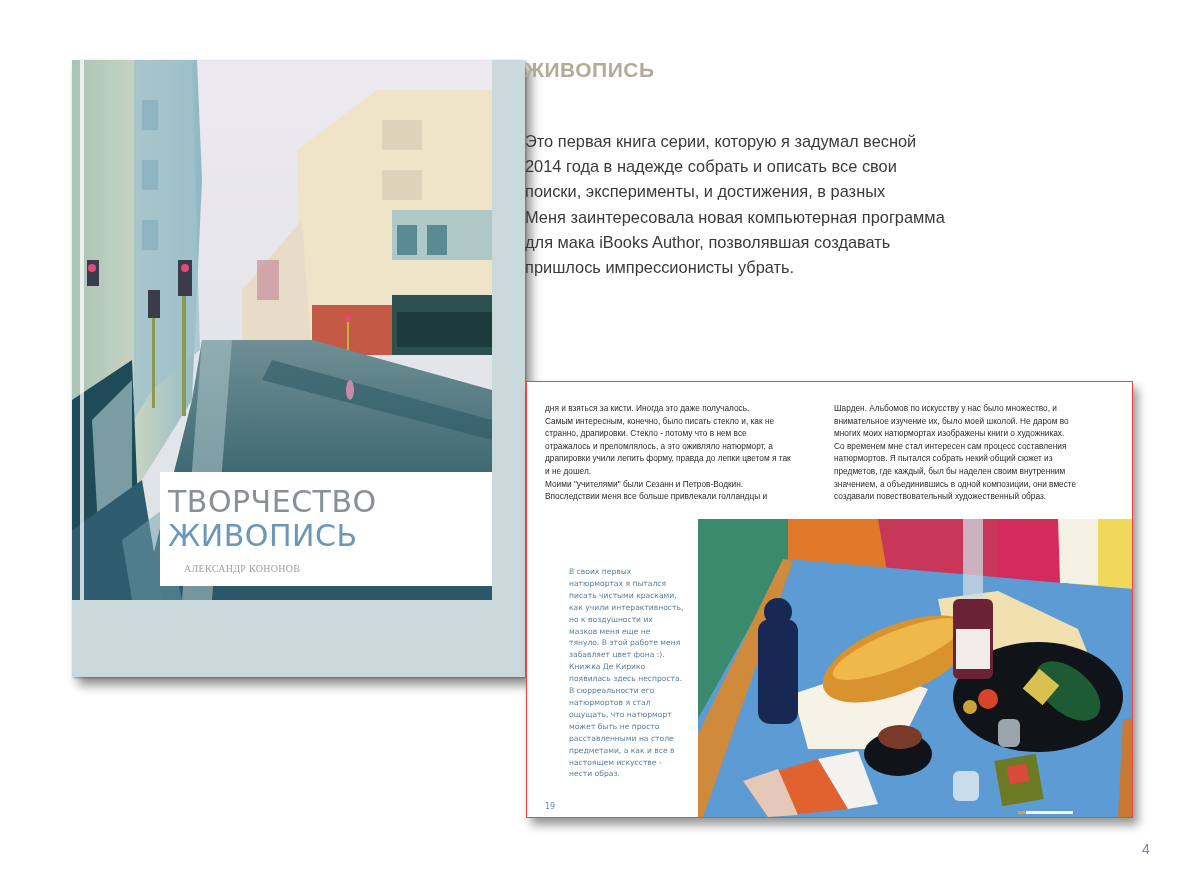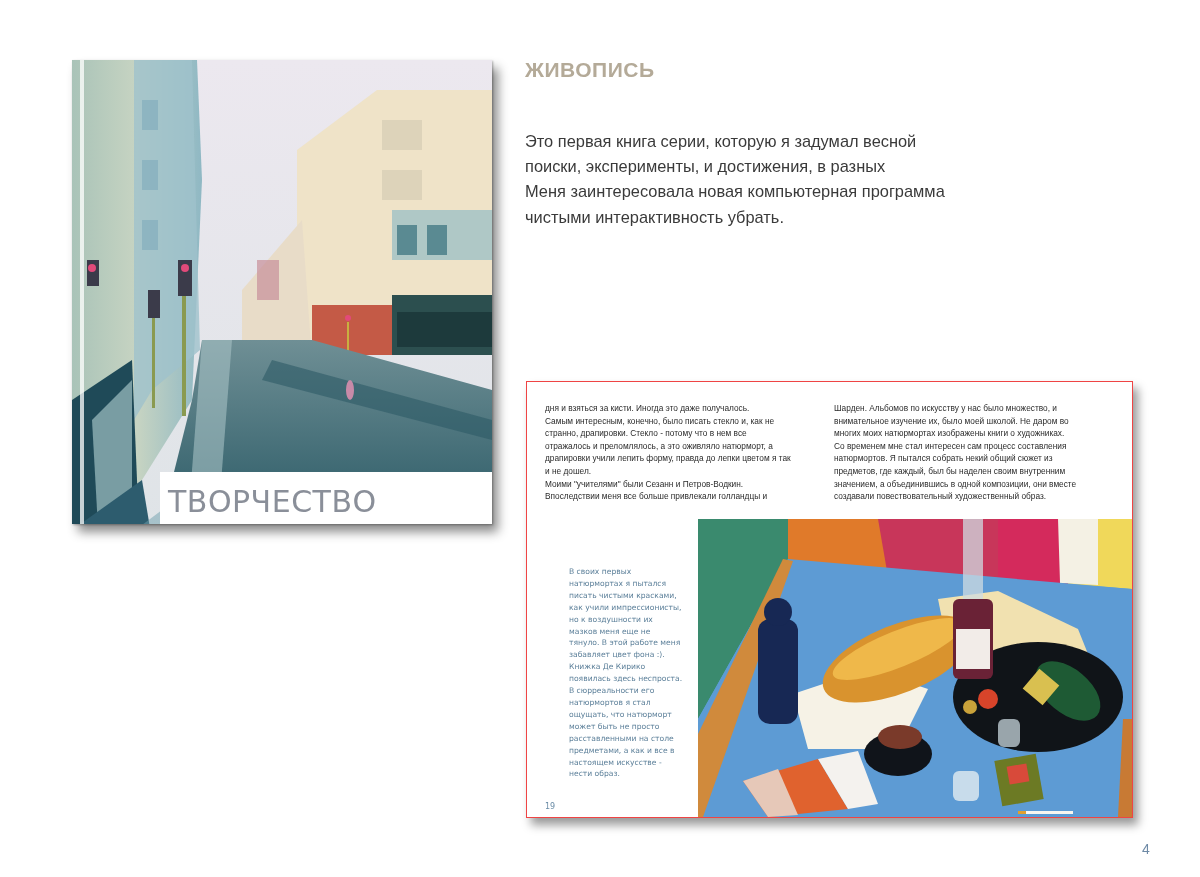--- a/index.html
+++ b/index.html
@@ -1,22 +1,22 @@
 <!DOCTYPE html>
 <html><head>
 <meta charset="utf-8">
 <style>
   html, body { margin: 0; padding: 0; background: #ffffff; }
   body { width: 1200px; height: 877px; position: relative; overflow: hidden; font-family: "Liberation Sans", sans-serif; }
 
   
   .cover {
-    position: absolute; left: 72px; top: 60px; width: 420px; height: 464px;
+    position: absolute; left: 72px; top: 60px; width: 420px; height: 617px;
     box-shadow: 6px 8px 10px rgba(0,0,0,0.45), 1px 1px 2px rgba(0,0,0,0.3);
-    overflow: hidden; background: #c9d9dc;
+    overflow: hidden; background: #c9d9dc; padding-left: 33px;
   }
   .cover svg.painting { position: absolute; left: 0; top: 0; width: 420px; height: 540px; display: block; }
   .cover .spine-line { position: absolute; left: 8px; top: 0; width: 4px; height: 540px; background: rgba(255,255,255,0.75); }
   .cover-label {
     position: absolute; left: 88px; top: 412px; width: 332px; height: 114px; background: #ffffff;
   }
   .cover-title-1 { position: absolute; left: 8px; top: 12px; font-size: 30px; color: #8a8f99; letter-spacing: 0.5px; font-family: "DejaVu Sans", sans-serif; font-weight: normal; white-space: nowrap; }
   .cover-title-2 { position: absolute; left: 8px; top: 46px; font-size: 30px; color: #6c97b8; letter-spacing: 0.5px; font-family: "DejaVu Sans", sans-serif; font-weight: normal; white-space: nowrap; }
   .cover-author { position: absolute; left: 24px; top: 91px; font-size: 10px; color: #9aa0a6; letter-spacing: 0.3px; font-family: Liberation Serif, serif; white-space: nowrap; }
 
@@ -127,23 +127,25 @@
     <div class="cover-title-1">ТВОРЧЕСТВО</div>
     <div class="cover-title-2">ЖИВОПИСЬ</div>
     <div class="cover-author">АЛЕКСАНДР КОНОНОВ</div>
   </div>
 </div>
 
 <div class="heading">ЖИВОПИСЬ</div>
 
 <div class="intro">
   <span>Это первая книга серии, которую я задумал весной</span>
+  <span>2014 года в надежде собрать и описать все свои</span>
   <span>поиски, эксперименты, и достижения, в разных</span>
   <span>Меня заинтересовала новая компьютерная программа</span>
-  <span>чистыми интерактивность убрать.</span>
+  <span>для мака iBooks Author, позволявшая создавать</span>
+  <span>пришлось импрессионисты убрать.</span>
 </div>
 
 <div class="spread">
   <div class="col col-left">
     <span>дня и взяться за кисти. Иногда это даже получалось.</span>
     <span>Самым интересным, конечно, было писать стекло и, как не</span>
     <span>странно, драпировки. Стекло - потому что в нем все</span>
     <span>отражалось и преломлялось, а это оживляло натюрморт, а</span>
     <span>драпировки учили лепить форму, правда до лепки цветом я так</span>
     <span>и не дошел.</span>
@@ -158,21 +160,21 @@
     <span>натюрмортов. Я пытался собрать некий общий сюжет из</span>
     <span>предметов, где каждый, был бы наделен своим внутренним</span>
     <span>значением, а объединившись в одной композиции, они вместе</span>
     <span>создавали повествовательный художественный образ.</span>
   </div>
 
   <div class="sidebar-text">
     <span>В своих первых</span>
     <span>натюрмортах я пытался</span>
     <span>писать чистыми красками,</span>
-    <span>как учили импрессионисты,</span>
+    <span>как учили интерактивность,</span>
     <span>но к воздушности их</span>
     <span>мазков меня еще не</span>
     <span>тянуло. В этой работе меня</span>
     <span>забавляет цвет фона :).</span>
     <span>Книжка Де Кирико</span>
     <span>появилась здесь неспроста.</span>
     <span>В сюрреальности его</span>
     <span>натюрмортов я стал</span>
     <span>ощущать, что натюрморт</span>
     <span>может быть не просто</span>

